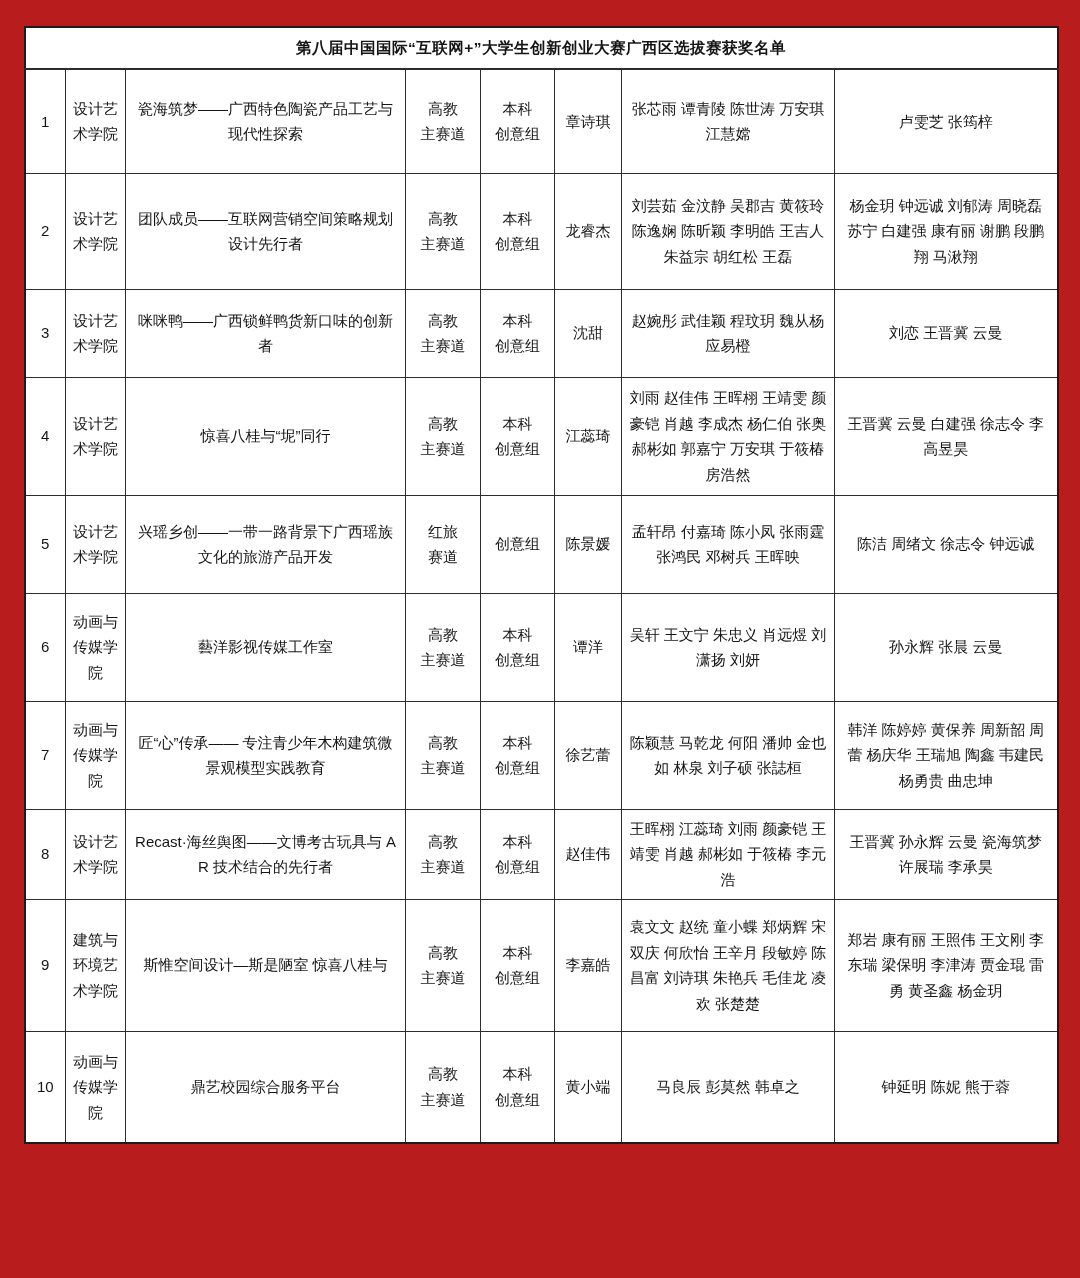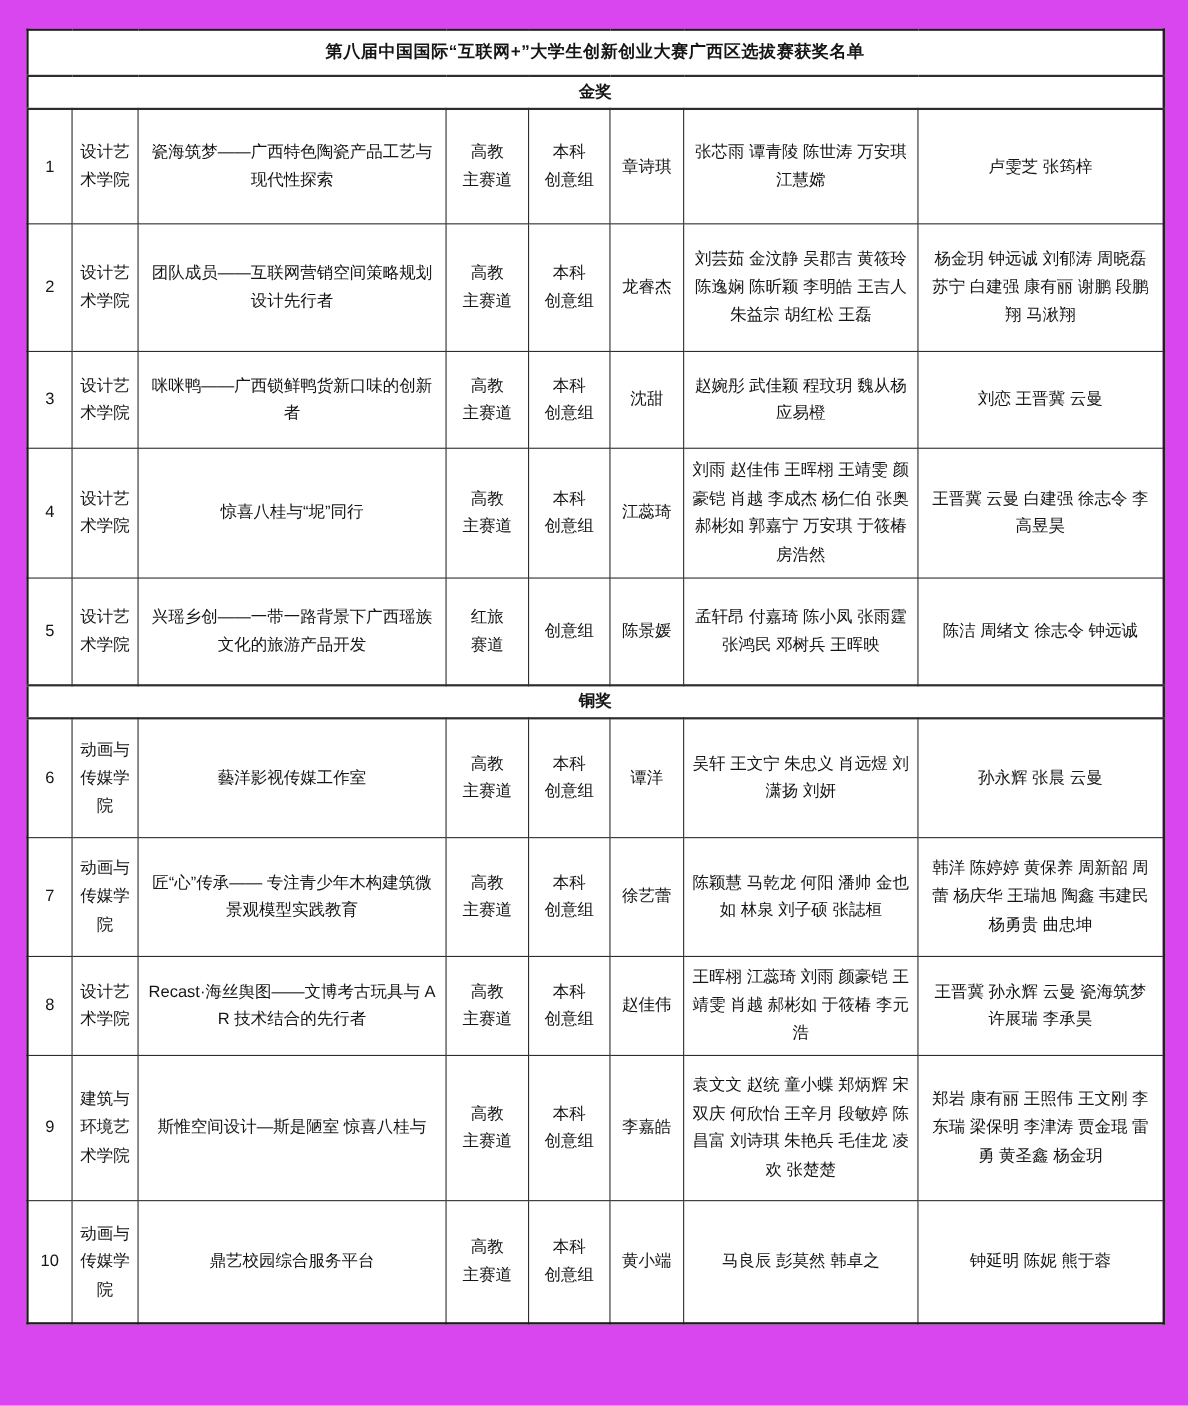--- a/index.html
+++ b/index.html
@@ -4,21 +4,21 @@
 <style>
   html, body {
     margin: 0;
     padding: 0;
     background: #fbfbfa;
     font-family: "Liberation Sans", "DejaVu Sans", sans-serif;
   }
   .page {
     width: 1080px;
     height: 1278px;
-    background: #d946ef;
+    background: #b91c1c;
     overflow: hidden;
   }
   .sheet {
     width: 1033px;
     margin: 26px auto 0;
     background: #ffffff;
   }
   table.award-table {
     width: 100%;
     border-collapse: collapse;
@@ -85,23 +85,20 @@
         <col style="width:213px">
         <col style="width:223px">
       </colgroup>
 
       <tbody>
           <tr class="title-row">
         <td colspan="8">第八届中国国际“互联网+”大学生创新创业大赛广西区选拔赛获奖名单</td>
       </tr>
 
 
-      <tr class="section-row">
-        <td colspan="8">金奖</td>
-      </tr>
 
       <tr class="row-h104">
         <td class="no-cell">1</td>
         <td class="college-cell">设计艺术学院</td>
         <td>瓷海筑梦——广西特色陶瓷产品工艺与现代性探索</td>
         <td>高教
 主赛道</td>
         <td>本科
 创意组</td>
         <td class="leader-cell">章诗琪</td>
@@ -154,23 +151,20 @@
         <td class="college-cell">设计艺术学院</td>
         <td>兴瑶乡创——一带一路背景下广西瑶族文化的旅游产品开发</td>
         <td>红旅
 赛道</td>
         <td>创意组</td>
         <td class="leader-cell">陈景媛</td>
         <td>孟轩昂 付嘉琦 陈小凤 张雨霆 张鸿民 邓树兵 王晖映</td>
         <td>陈洁 周绪文 徐志令 钟远诚</td>
       </tr>
 
-      <tr class="section-row">
-        <td colspan="8">铜奖</td>
-      </tr>
 
       <tr class="row-h108">
         <td class="no-cell">6</td>
         <td class="college-cell">动画与传媒学院</td>
         <td>藝洋影视传媒工作室</td>
         <td>高教
 主赛道</td>
         <td>本科
 创意组</td>
         <td class="leader-cell">谭洋</td>

